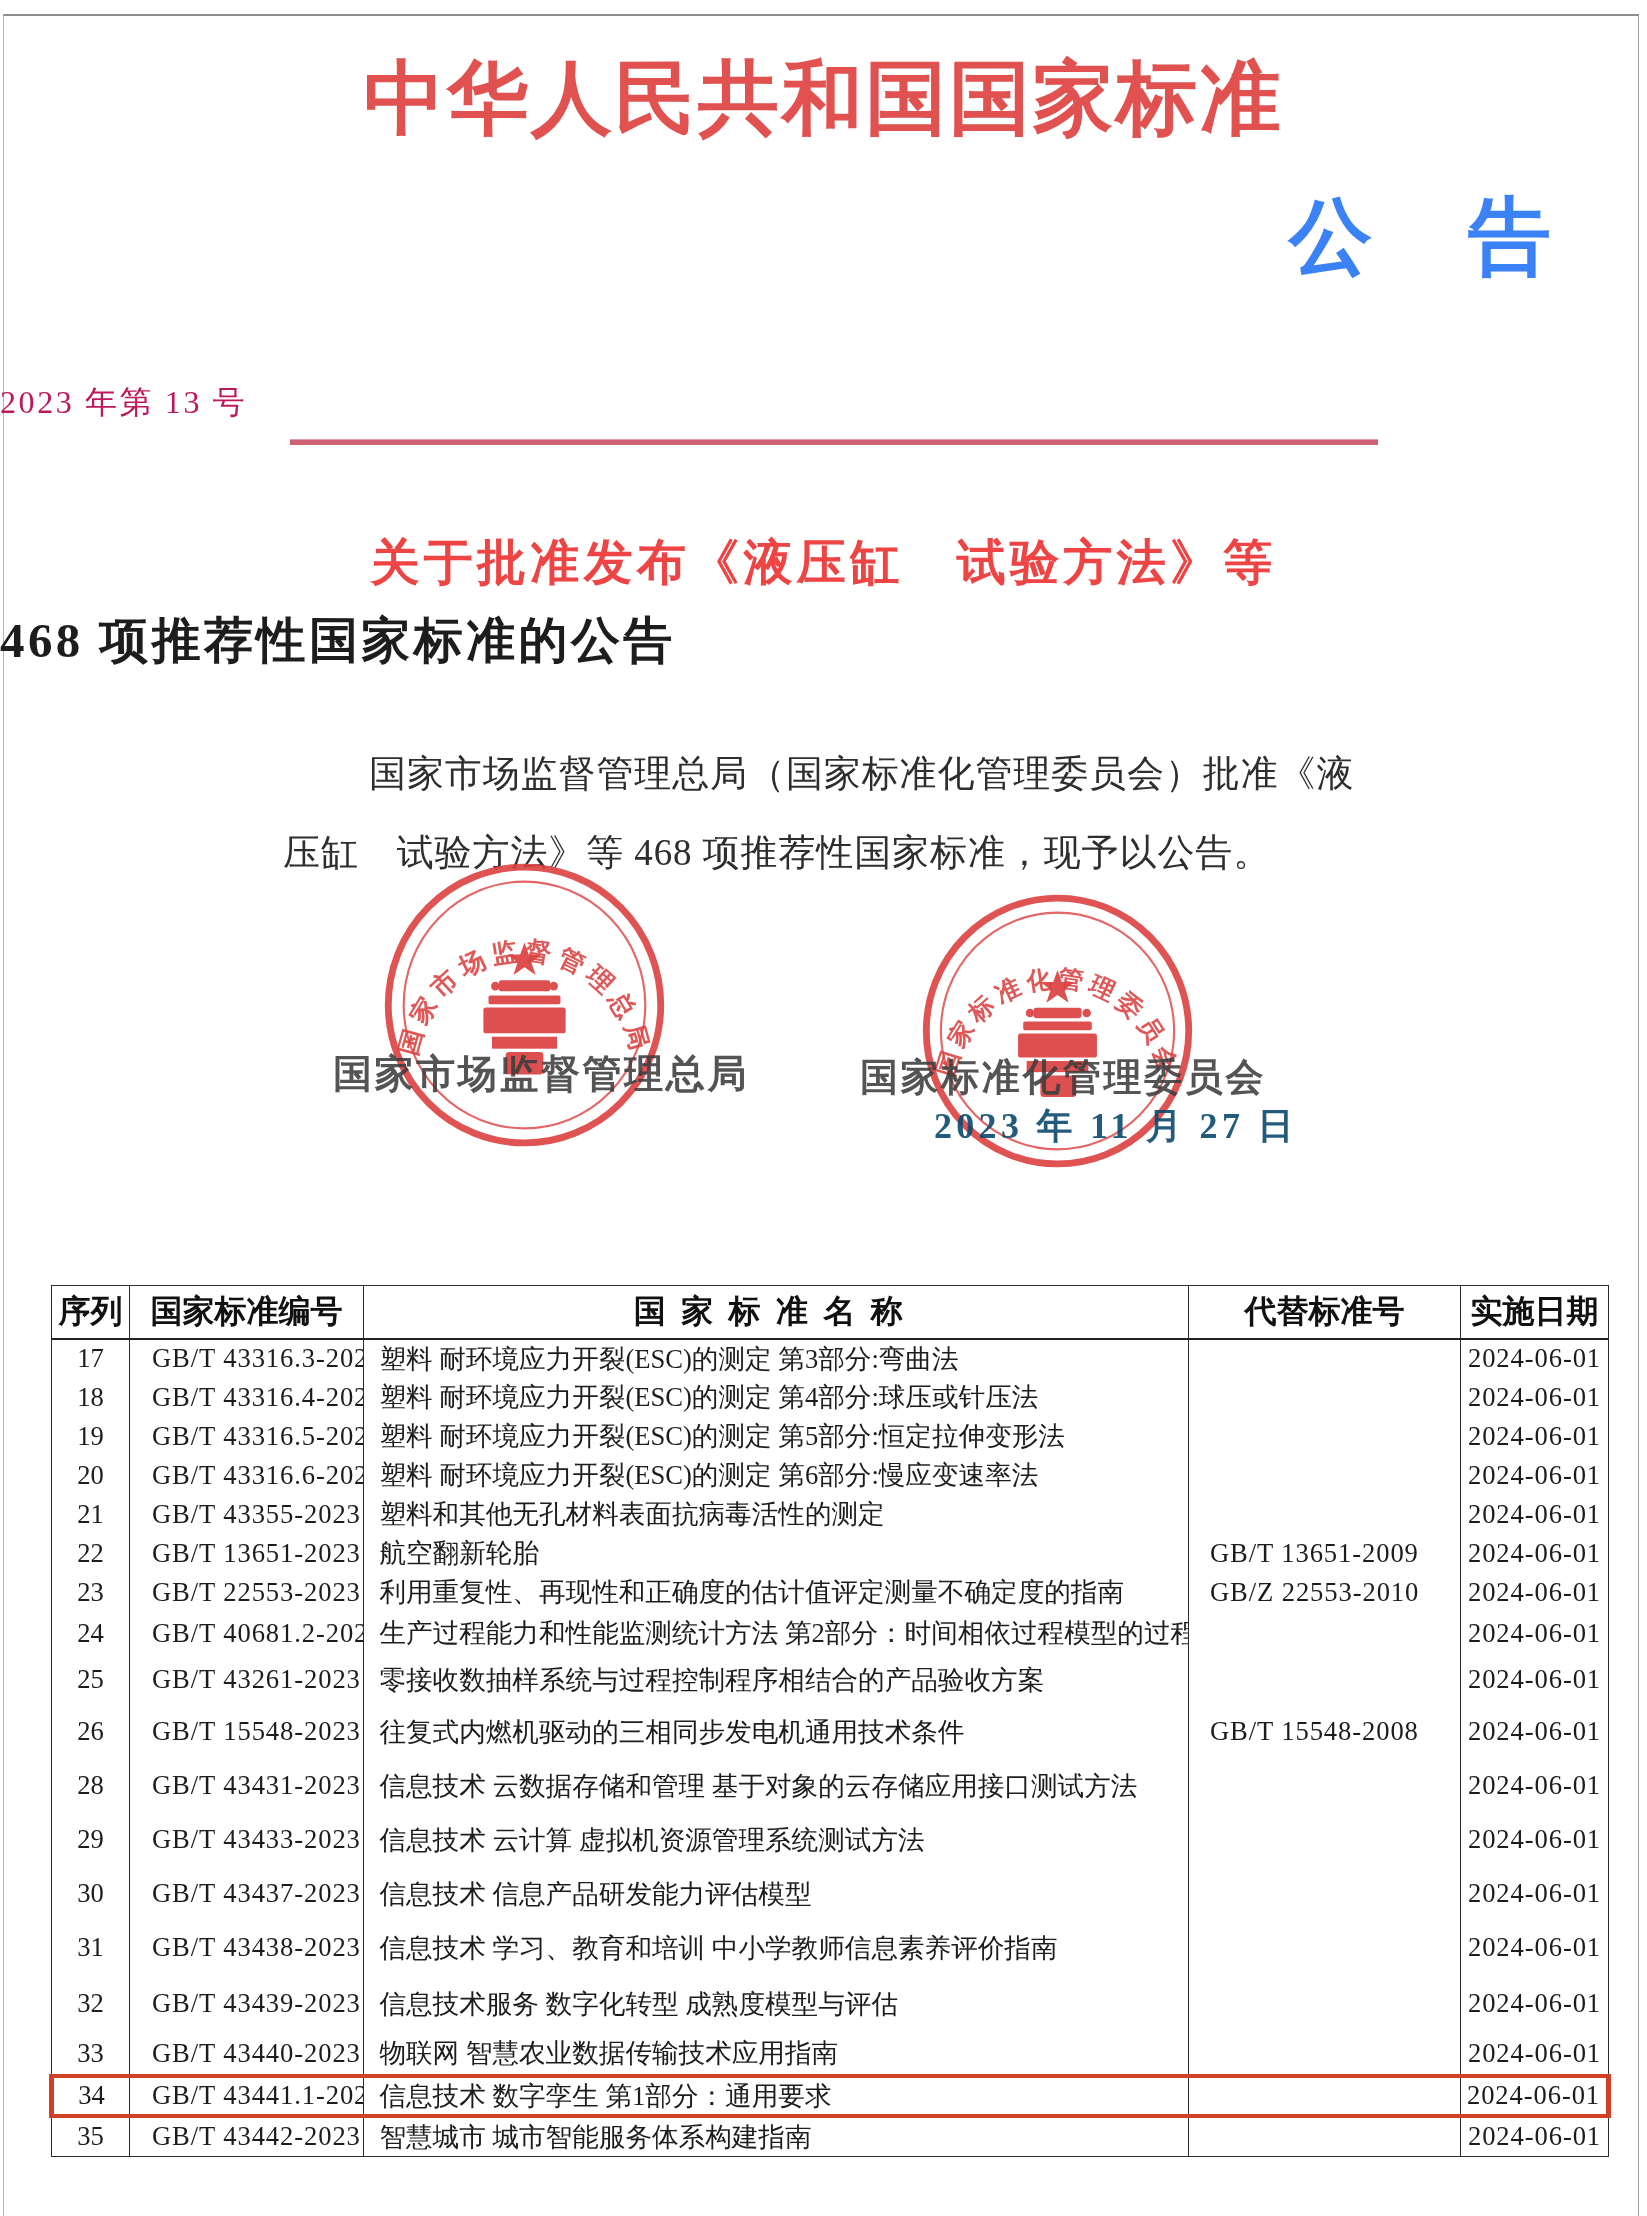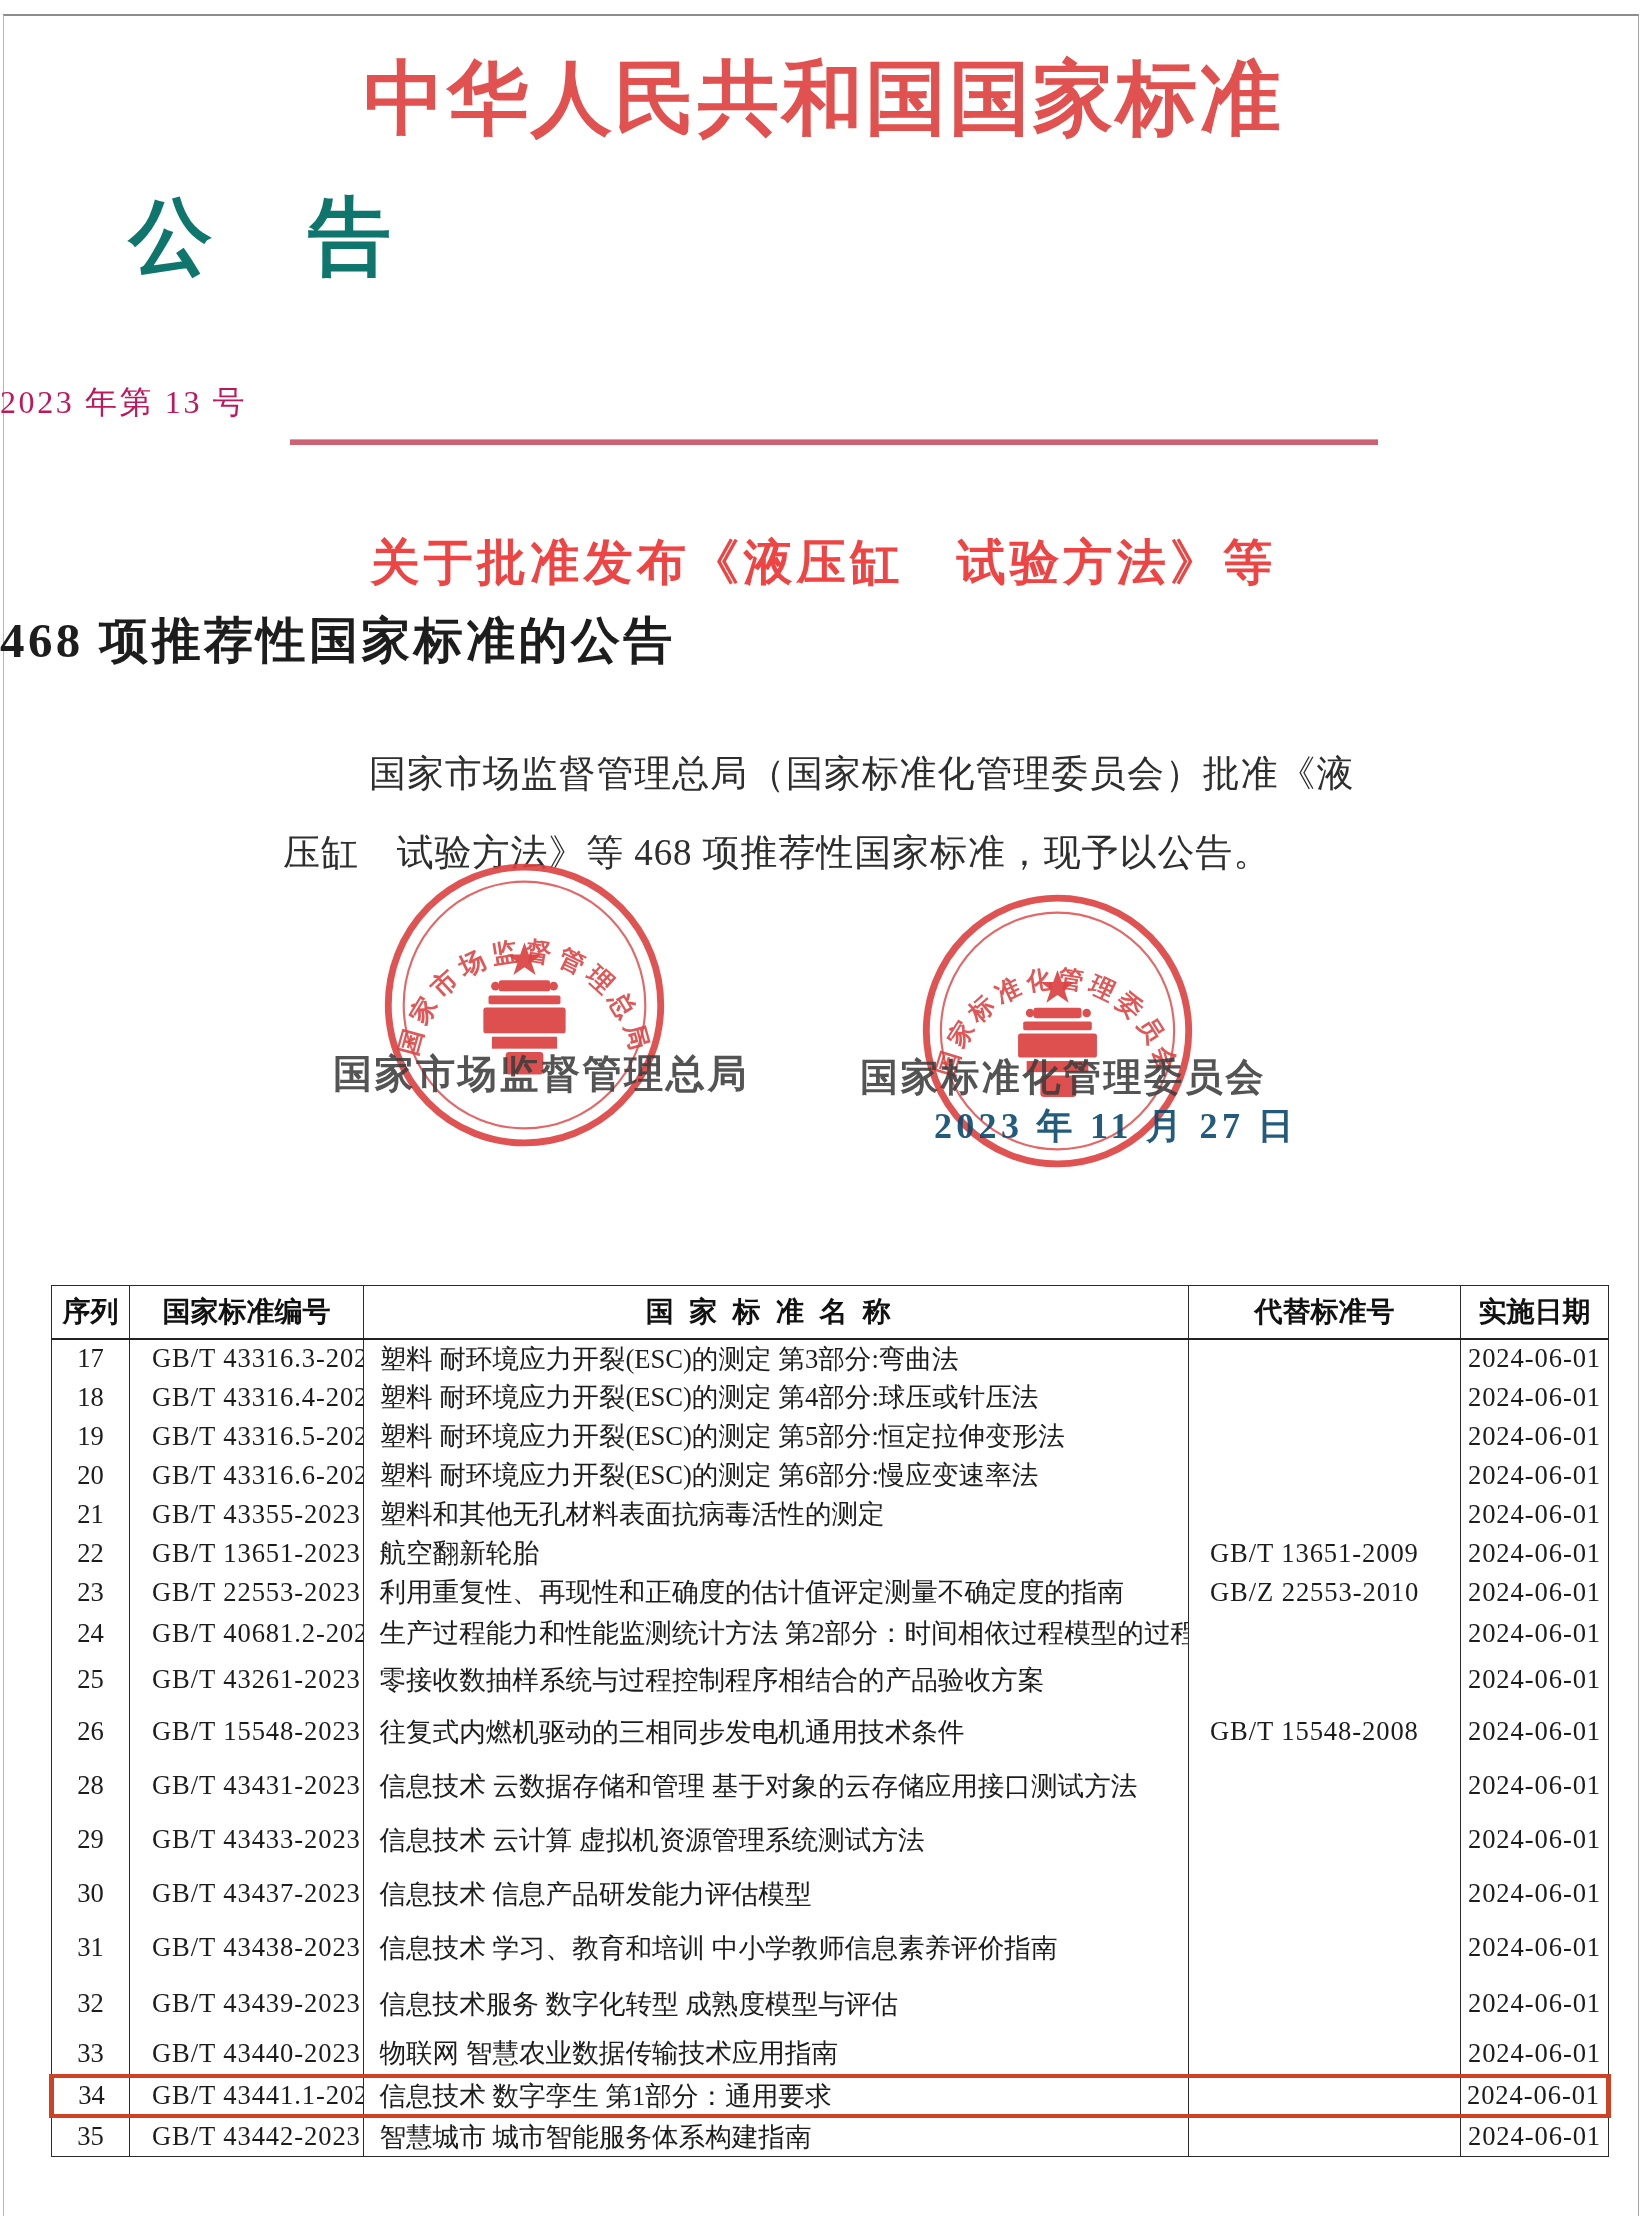--- a/index.html
+++ b/index.html
@@ -17,22 +17,22 @@
     pointer-events:none;
   }
 
   .doc-title {
     position:absolute; top:45px; left:0; width:100%;
     text-align:center; font-size:81px; font-weight:bold;
     color:#e0514f; letter-spacing:2.6px; white-space:nowrap;
   }
   .announce {
     position:absolute; top:182px; left:0; width:100%;
-    text-align:left; font-size:83px; font-weight:bold;
-    color:#0f766e; letter-spacing:96px; text-indent:129px; white-space:nowrap;
+    text-align:right; font-size:83px; font-weight:bold;
+    color:#3b82f6; letter-spacing:96px; text-indent:129px; white-space:nowrap;
   }
   .issue-no {
     position:absolute; top:381px; left:0; width:100%;
     text-align:left; font-size:32px; color:#be185d; letter-spacing:2.6px;
   }
   .red-rule {
     position:absolute; top:439px; left:290px; width:1088px; height:6px;
     background:#ce6174; border-top:1.7px solid #e89aa8;
   }
 
@@ -72,21 +72,21 @@
     border:1.7px solid #2b2b2b;
   }
   .standards col.c-seq  { width:78px;  }
   .standards col.c-code { width:234px; }
   .standards col.c-name { width:825px; }
   .standards col.c-rep  { width:272px; }
   .standards col.c-date { width:148px; }
 
   .standards th {
     height:53px; font-family:"Liberation Sans","DejaVu Sans",sans-serif;
-    font-size:28px; font-weight:bold; color:#111;
+    font-size:32px; font-weight:bold; color:#111;
     border-left:1.7px solid #2b2b2b; border-bottom:2.6px solid #222;
     text-align:center; vertical-align:middle;
   }
   .standards th:first-child { border-left:none; }
   .standards th.h-name { letter-spacing:15.4px; }
 
   .standards td {
     border-left:1.7px solid #2b2b2b;
     font-size:26.6px; color:#1c1c1c; vertical-align:middle;
     overflow:hidden; white-space:nowrap;

